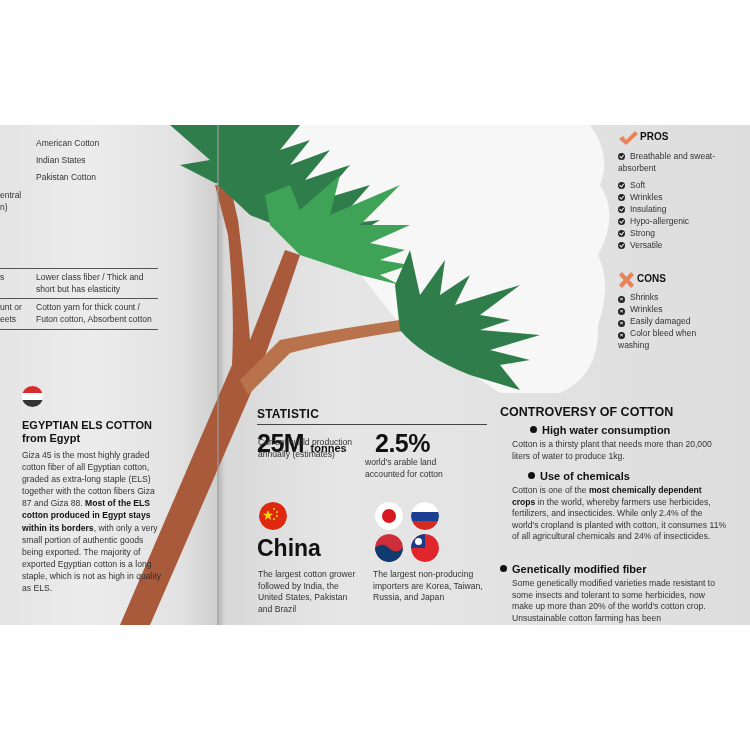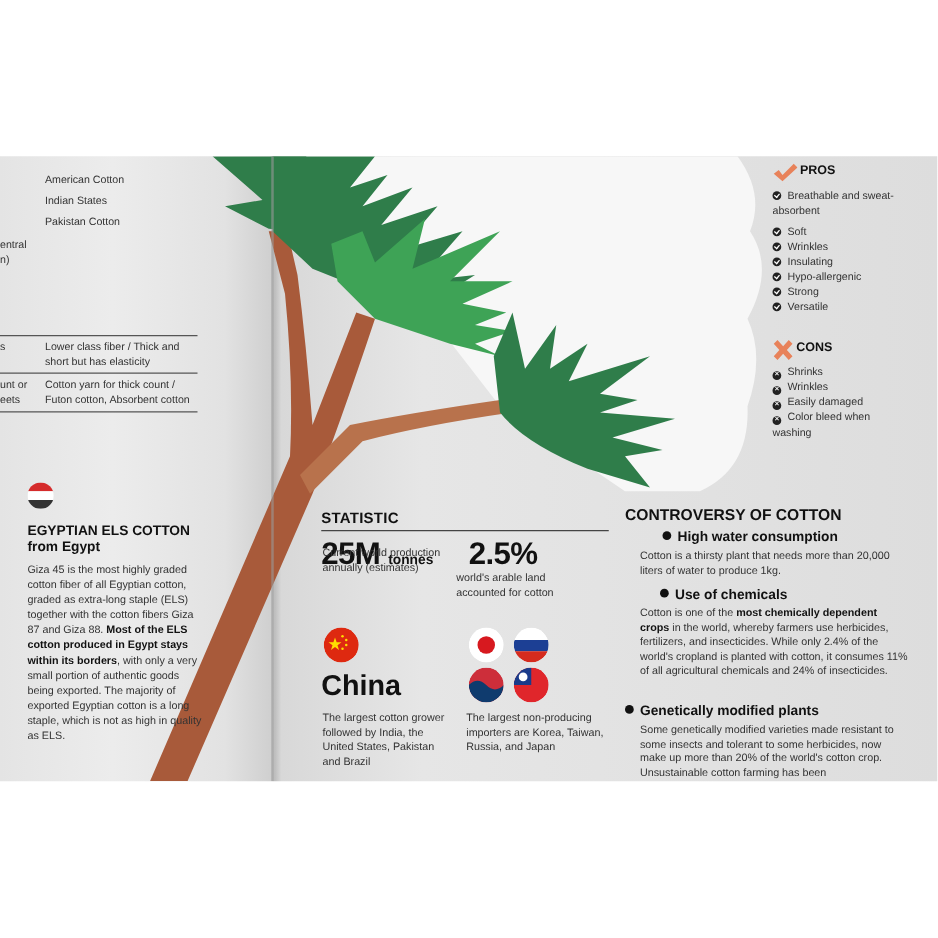--- a/index.html
+++ b/index.html
@@ -161,15 +161,15 @@
     </svg>
   <div class="small" style="left:373px;top:444px;width:115px;">The largest non-producing importers are Korea, Taiwan, Russia, and Japan</div>
 
   <div class="cont-head">CONTROVERSY OF COTTON</div>
   <div class="cont-item-title" style="top:299px;padding-left:30px;"><span class="bul"></span><span>High water consumption</span></div>
   <div class="cont-body" style="top:314px;">Cotton is a thirsty plant that needs more than 20,000 liters of water to produce 1kg.</div>
 
   <div class="cont-item-title" style="top:345px;padding-left:28px;"><span class="bul"></span><span>Use of chemicals</span></div>
   <div class="cont-body" style="top:360px;"><span>Cotton is one of the </span><b>most chemically dependent crops</b><span> in the world, whereby farmers use herbicides, fertilizers, and insecticides. While only 2.4% of the world's cropland is planted with cotton, it consumes 11% of all agricultural chemicals and 24% of insecticides.</span></div>
 
-  <div class="cont-item-title" style="top:438px;"><span class="bul"></span><span>Genetically modified plants</span></div>
+  <div class="cont-item-title" style="top:438px;"><span class="bul"></span><span>Genetically modified fiber</span></div>
   <div class="cont-body" style="top:453px;">Some genetically modified varieties made resistant to some insects and tolerant to some herbicides, now make up more than 20% of the world's cotton crop. Unsustainable cotton farming has been</div>
 </div>
 
 </body></html>

